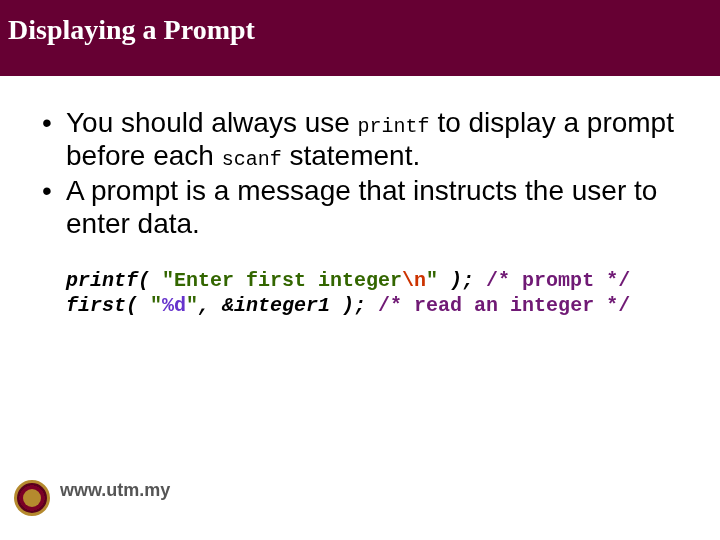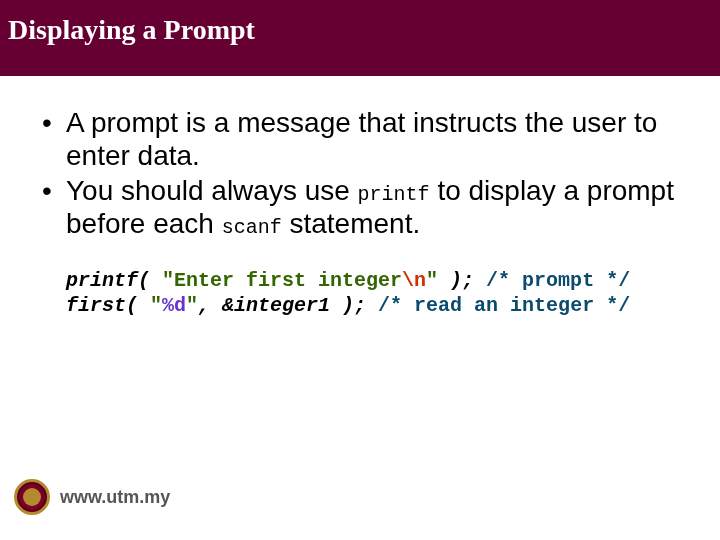--- a/index.html
+++ b/index.html
@@ -44,28 +44,27 @@
     font-family: "Courier New", Courier, monospace;
     font-size: 20px;
     font-weight: bold;
     line-height: 1.25;
     white-space: pre;
   }
   .tok-plain  { color: #000; font-style: italic; }
   .tok-string { color: #336600; }
   .tok-esc    { color: #cc3300; }
   .tok-fmt    { color: #6633cc; }
-  .tok-comment{ color: #0c4a6e; }
+  .tok-comment{ color: #701a75; }
   .footer {
     position: absolute;
-    left: 0; bottom: 13px;
+    left: 0; bottom: 0;
     height: 60px;
     width: 100%;
     display: flex;
-    align-items: center;
     padding-left: 14px;
   }
   .logo {
     width: 36px; height: 36px;
     border-radius: 50%;
     border: 3px solid #b58a2e;
     background: radial-gradient(circle at 50% 50%, #7a0026 0 60%, #5a001c 60% 100%);
     display: flex; align-items: center; justify-content: center;
     margin-right: 10px;
   }
@@ -83,24 +82,24 @@
 </head>
 <body>
 
 <div class="slide">
 
   <div class="title-bar">Displaying a Prompt</div>
 
   <div class="body">
     <ul>
       <li class="bullet">
-        <span>A prompt is a message that instructs the user to enter data.</span>
+        <span>You should always use </span><span class="code-inline">printf</span><span> to display a prompt before each </span><span class="code-inline">scanf</span><span> statement.</span>
       </li>
       <li class="bullet">
-        <span>You should always use </span><span class="code-inline">printf</span><span> to display a prompt before each </span><span class="code-inline">scanf</span><span> statement.</span>
+        <span>A prompt is a message that instructs the user to enter data.</span>
       </li>
     </ul>
 
     <div class="code-block"><span class="tok-plain">printf( </span><span class="tok-string">"Enter first integer</span><span class="tok-esc">\n</span><span class="tok-string">"</span><span class="tok-plain"> ); </span><span class="tok-comment">/* prompt */</span>
 <span class="tok-plain">first( </span><span class="tok-string">"</span><span class="tok-fmt">%d</span><span class="tok-string">"</span><span class="tok-plain">, &amp;integer1 ); </span><span class="tok-comment">/* read an integer */</span></div>
   </div>
 
   <div class="footer">
     <div class="logo">
       <div class="logo-inner"></div>

